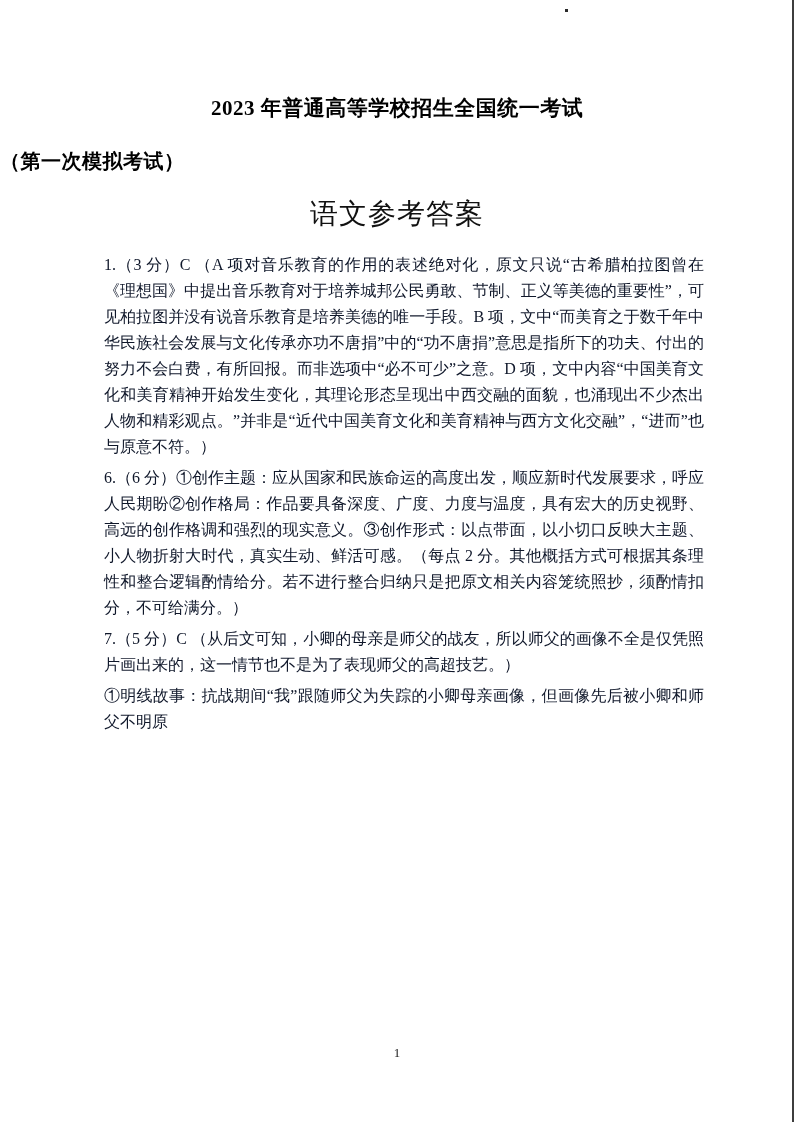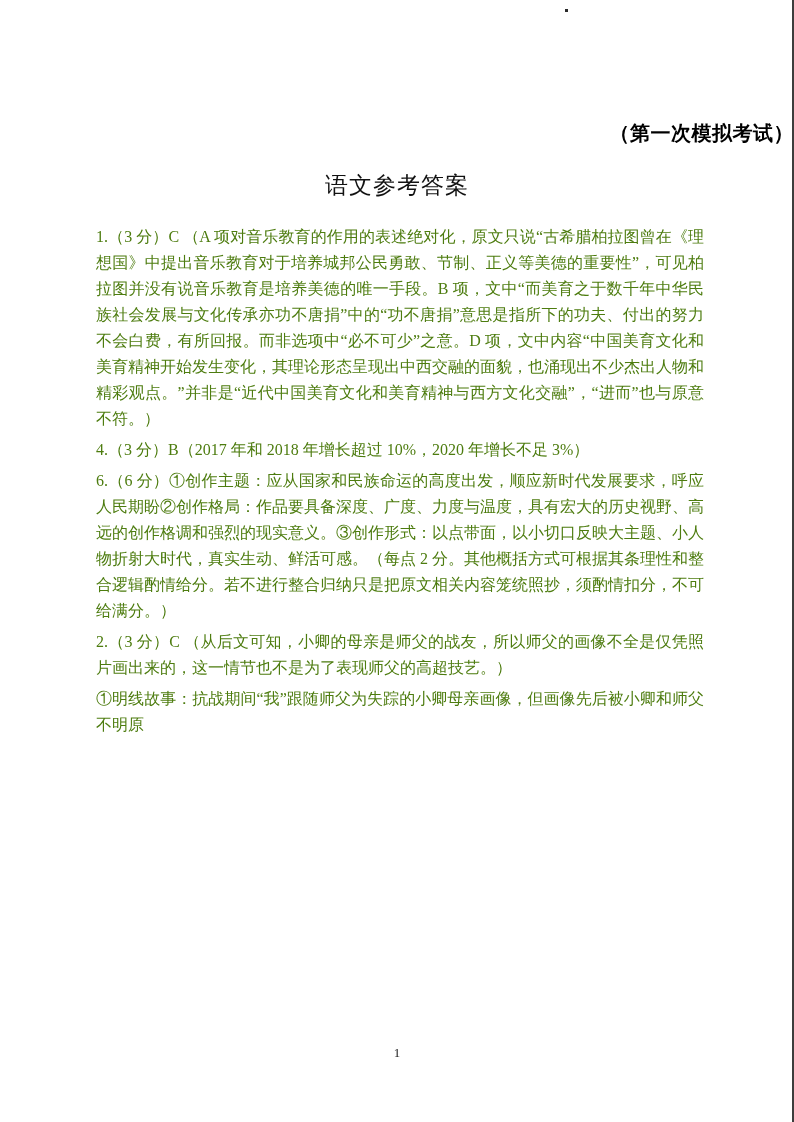--- a/index.html
+++ b/index.html
@@ -16,48 +16,48 @@
   }
   .doc-title {
     text-align: center;
     font-size: 21px;
     font-weight: 700;
     line-height: 28px;
     color: #000000;
     letter-spacing: 0.5px;
   }
   .doc-subtitle {
-    text-align: right;
+    text-align: left;
     font-size: 20px;
     font-weight: 700;
     line-height: 25px;
     margin-top: 27px;
     color: #000000;
     letter-spacing: 0.5px;
   }
   .answers-heading {
     text-align: center;
-    font-size: 23px;
+    font-size: 28px;
     font-weight: 400;
     line-height: 31px;
     margin-top: 24px;
     color: #111111;
     letter-spacing: 1px;
   }
   .content {
     margin: 23px 90px 0 96px;
     width: 608px;
   }
   .content p {
-    margin: 0 0 5px 0;
+    margin: 0 0 5px 8px;
     font-size: 16px;
     line-height: 26px;
     text-align: justify;
     text-justify: inter-character;
-    color: #4d7c0f;
+    color: #0f172a;
   }
   .page-number {
     position: absolute;
     top: 1045px;
     left: 0;
     right: 0;
     text-align: center;
     font-size: 13px;
     color: #222222;
   }
@@ -79,28 +79,28 @@
   }
 </style>
 </head>
 <body>
 
 <div class="page">
 
   <div class="ink-speck"></div>
   <div class="scan-edge"></div>
 
+  <div class="doc-title">2023 年普通高等学校招生全国统一考试</div>
 
   <div class="doc-subtitle">（第一次模拟考试）</div>
 
   <div class="answers-heading">语文参考答案</div>
 
   <div class="content">
     <p>1.（3 分）C （A 项对音乐教育的作用的表述绝对化，原文只说“古希腊柏拉图曾在《理想国》中提出音乐教育对于培养城邦公民勇敢、节制、正义等美德的重要性”，可见柏拉图并没有说音乐教育是培养美德的唯一手段。B 项，文中“而美育之于数千年中华民族社会发展与文化传承亦功不唐捐”中的“功不唐捐”意思是指所下的功夫、付出的努力不会白费，有所回报。而非选项中“必不可少”之意。D 项，文中内容“中国美育文化和美育精神开始发生变化，其理论形态呈现出中西交融的面貌，也涌现出不少杰出人物和精彩观点。”并非是“近代中国美育文化和美育精神与西方文化交融”，“进而”也与原意不符。）</p>
-    <p>4.（3 分）B（2017 年和 2018 年增长超过 10%，2020 年增长不足 3%）</p>
     <p>6.（6 分）①创作主题：应从国家和民族命运的高度出发，顺应新时代发展要求，呼应人民期盼②创作格局：作品要具备深度、广度、力度与温度，具有宏大的历史视野、高远的创作格调和强烈的现实意义。③创作形式：以点带面，以小切口反映大主题、小人物折射大时代，真实生动、鲜活可感。（每点 2 分。其他概括方式可根据其条理性和整合逻辑酌情给分。若不进行整合归纳只是把原文相关内容笼统照抄，须酌情扣分，不可给满分。）</p>
-    <p>2.（3 分）C （从后文可知，小卿的母亲是师父的战友，所以师父的画像不全是仅凭照片画出来的，这一情节也不是为了表现师父的高超技艺。）</p>
+    <p>7.（5 分）C （从后文可知，小卿的母亲是师父的战友，所以师父的画像不全是仅凭照片画出来的，这一情节也不是为了表现师父的高超技艺。）</p>
     <p>①明线故事：抗战期间“我”跟随师父为失踪的小卿母亲画像，但画像先后被小卿和师父不明原</p>
   </div>
 
   <div class="page-number">1</div>
 
 </div>
 
 </body></html>

